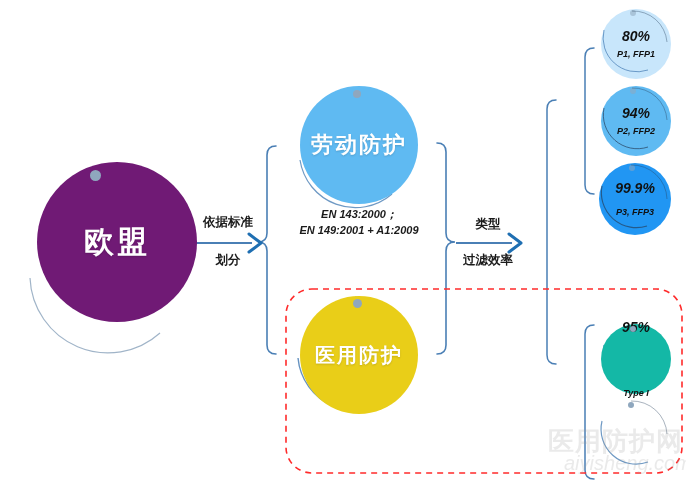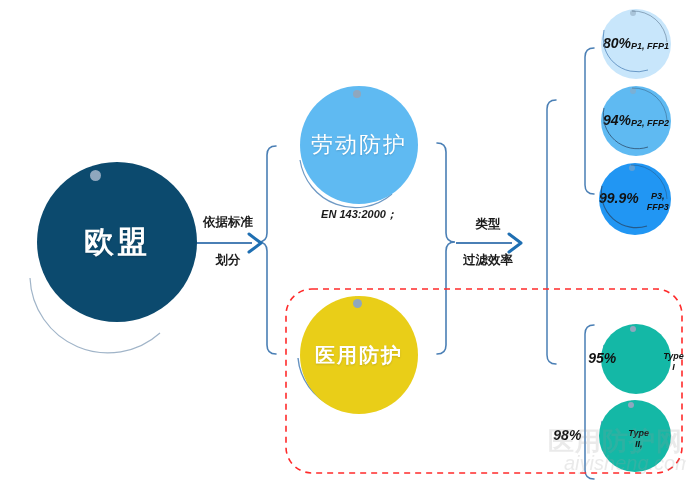--- a/index.html
+++ b/index.html
@@ -23,56 +23,56 @@
     position: absolute;
     border-radius: 50%;
     display: flex;
     flex-direction: column;
     align-items: center;
     justify-content: center;
     text-align: center;
     box-sizing: border-box;
   }
   .c-main {
-    background: #0c4a6e;
+    background: #701a75;
   }
   .c-main .c-label {
     color: #ffffff;
     font-size: 30px;
     font-weight: bold;
     letter-spacing: 3px;
     text-shadow: 0 1px 2px rgba(0,0,0,.18);
   }
   .c-light {
     background: #5FBAF2;
   }
   .c-light .c-label {
     color: #ffffff;
     font-size: 22px;
-    font-weight: normal;
+    font-weight: bold;
     letter-spacing: 2px;
     text-shadow: 0 1px 2px rgba(0,0,0,.15);
   }
   .c-yellow {
     background: #E9CE18;
   }
   .c-yellow .c-label {
     color: #ffffff;
     font-size: 20px;
     font-weight: bold;
     letter-spacing: 2px;
     text-shadow: 0 1px 2px rgba(0,0,0,.15);
   }
 
   
   .leaf {
     position: absolute;
     border-radius: 50%;
     display: flex;
-    flex-direction: row;
+    flex-direction: column;
     align-items: center;
     justify-content: center;
     text-align: center;
     line-height: 1.12;
     box-sizing: border-box;
   }
   .leaf .pct {
     font-size: 14px;
     font-weight: bold;
     color: #111111;
@@ -187,20 +187,21 @@
   <div class="arrow-label" style="left:196px; top:214px; width:64px;">依据标准</div>
   <div class="arrow-label" style="left:196px; top:252px; width:64px;">划分</div>
 
   <div class="circle c-light" style="left:300px; top:86px; width:118px; height:118px;">
     <span class="c-label">劳动防护</span>
   </div>
   <div class="dot" style="left:353px; top:90px; width:8px; height:8px;"></div>
 
   <div class="std-text" style="left:279px; top:207px; width:160px;">
     <div>EN 143:2000；</div>
+    <div>EN 149:2001 + A1:2009</div>
   </div>
 
   <div class="circle c-yellow" style="left:300px; top:296px; width:118px; height:118px;">
     <span class="c-label">医用防护</span>
   </div>
   <div class="dot" style="left:353px; top:299px; width:9px; height:9px;"></div>
 
 
   <div class="arrow-label" style="left:456px; top:216px; width:64px;">类型</div>
   <div class="arrow-label" style="left:452px; top:252px; width:72px;">过滤效率</div>
@@ -235,23 +236,18 @@
     <path d="M 602 421 A 35 35 0 0 0 648 462" fill="none" stroke="#4A7FB5" stroke-width="1.2" opacity=".8"></path>
     <path d="M 631 401 A 35 35 0 0 1 667 434" fill="none" stroke="#27405c" stroke-width=".8" opacity=".5"></path>
   </svg>
 
   <div class="leaf leaf-y" style="left:601px; top:324px; width:70px; height:70px;">
     <span class="pct">95%</span>
     <span class="sub">Type I</span>
   </div>
   <div class="dot" style="left:630px; top:326px; width:6px; height:6px;"></div>
 
-  <div class="leaf leaf-y" style="left:599px; top:400px; width:72px; height:72px;">
-    <span class="pct">98%</span>
-    <span class="sub">Type II,</span>
-    <span class="sub" style="margin-top:0;">Type IIR</span>
-  </div>
   <div class="dot" style="left:628px; top:402px; width:6px; height:6px;"></div>
 
   <div class="watermark" style="left:548px; top:424px;">医用防护网</div>
   <div class="watermark-2" style="left:556px; top:452px;">aiyisheng.com</div>
 
 </div>
 
 </body></html>

